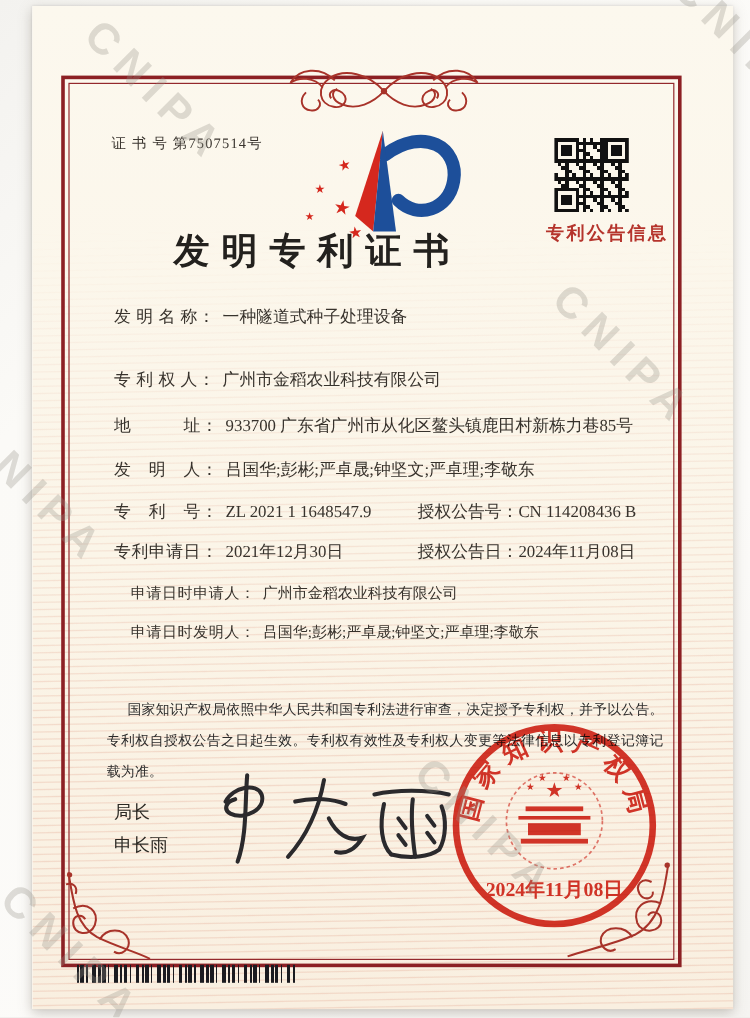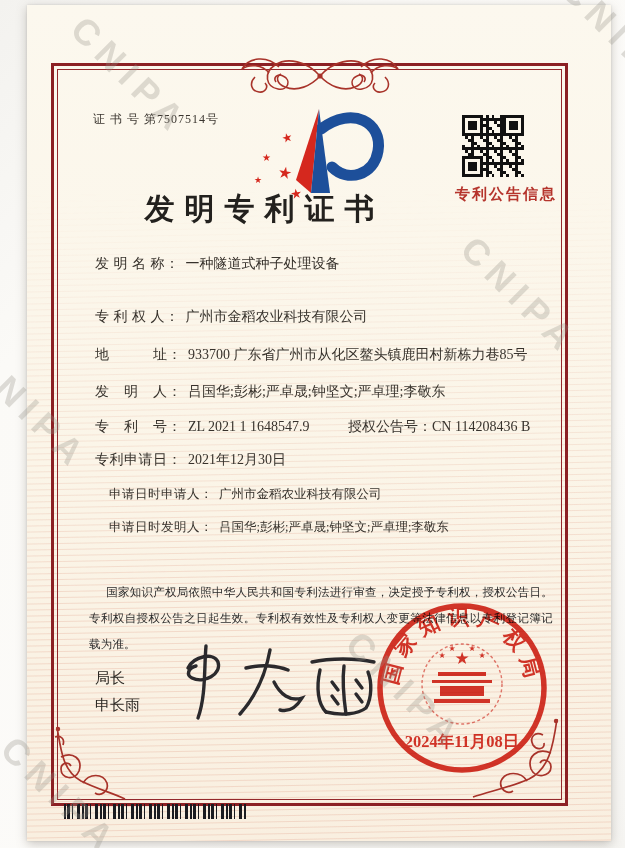--- a/index.html
+++ b/index.html
@@ -280,30 +280,33 @@
     <div class="row" style="top:413px">
       <span class="lb">专　利　号：</span><span class="val">ZL 2021 1 1648547.9</span>
     </div>
     <div class="col2" style="top:413px">
       <span class="lb">授权公告号：</span><span class="val">CN 114208436 B</span>
     </div>
 
     <div class="row" style="top:446px">
       <span class="lb">专利申请日：</span><span class="val">2021年12月30日</span>
     </div>
+    <div class="col2" style="top:446px">
+      <span class="lb">授权公告日：</span><span class="val">2024年11月08日</span>
+    </div>
 
     <div class="row small" style="top:481px">
       <span class="lb">申请日时申请人：</span><span class="val">广州市金稻农业科技有限公司</span>
     </div>
     <div class="row small" style="top:514px">
       <span class="lb">申请日时发明人：</span><span class="val">吕国华;彭彬;严卓晟;钟坚文;严卓理;李敬东</span>
     </div>
 
     <div class="statement">
-      <span>国家知识产权局依照中华人民共和国专利法进行审查，决定授予专利权，授权公告日。</span>
+      <span>国家知识产权局依照中华人民共和国专利法进行审查，决定授予专利权，并予以公告。</span>
       <span>专利权自授权公告之日起生效。专利权有效性及专利权人变更等法律信息以专利登记簿记载为准。</span>
     </div>
 
     <div class="director">
       <div>局长</div>
       <div>申长雨</div>
     </div>
 
     <svg class="signature" viewBox="0 0 225 88">
       <g stroke="#15151a" stroke-width="3.4" fill="none" stroke-linecap="round" opacity=".9">

